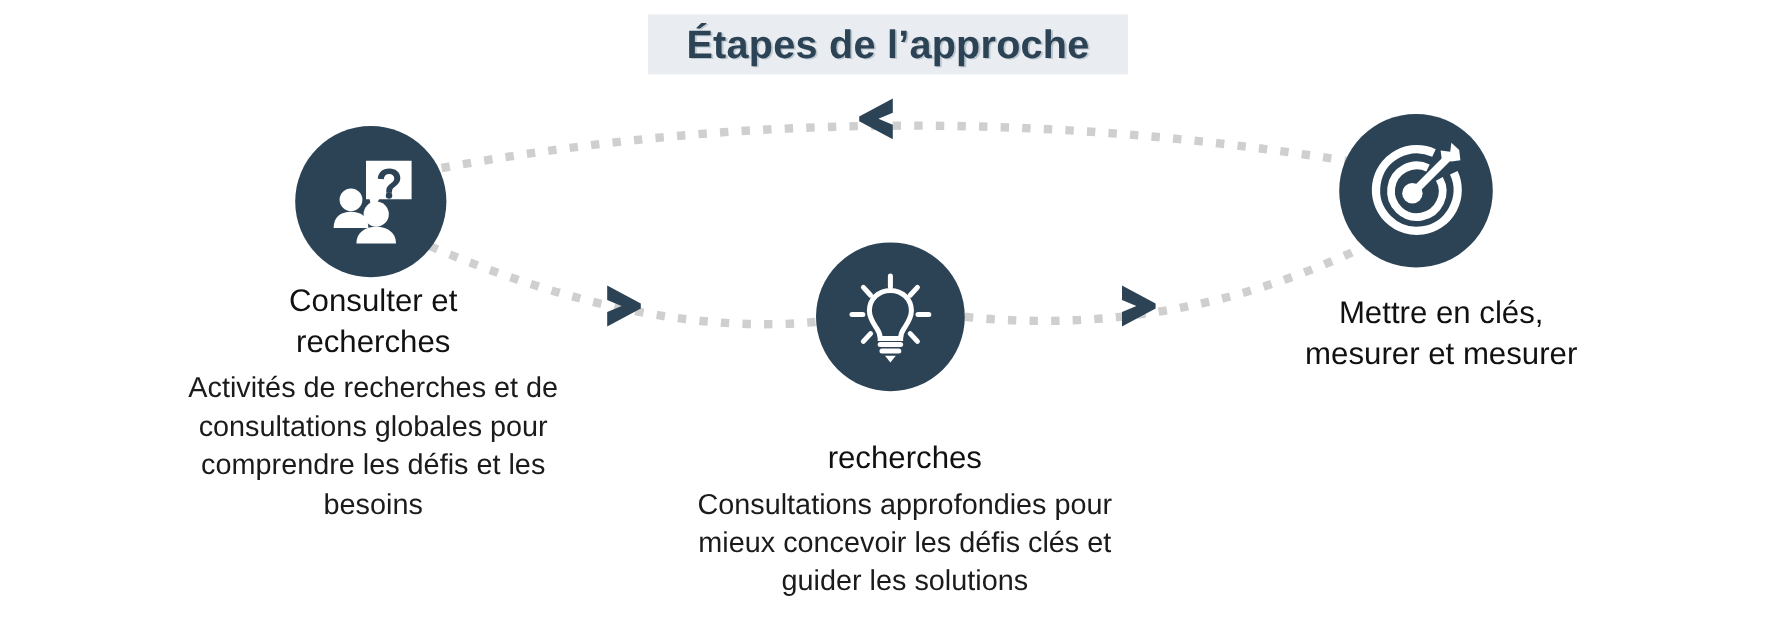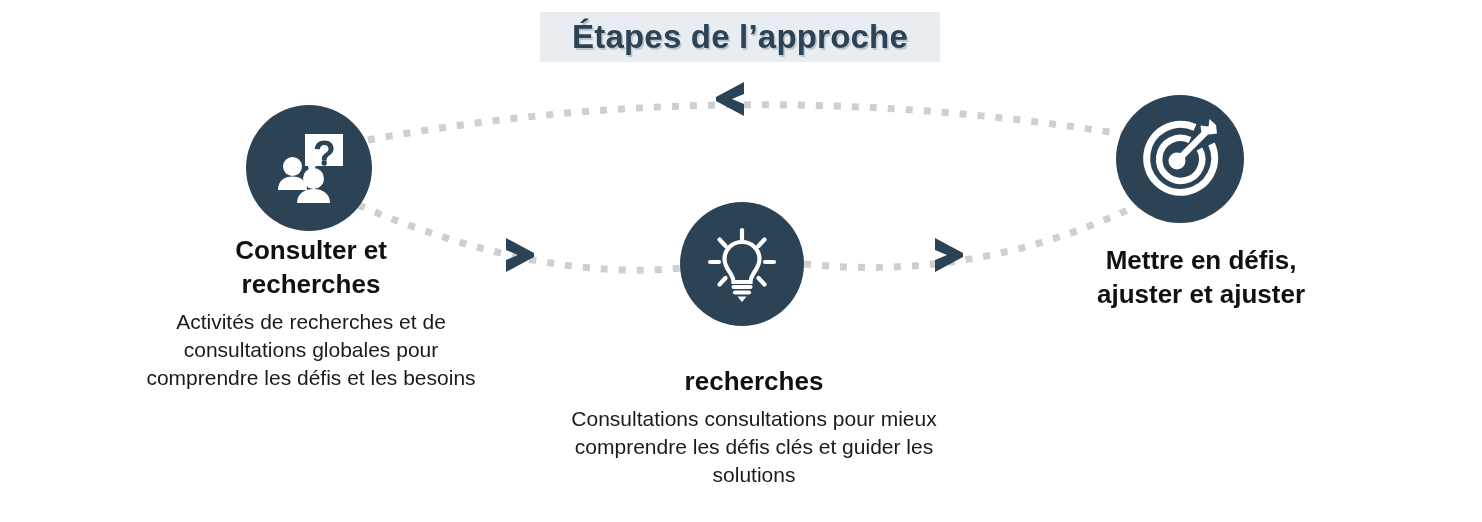--- a/index.html
+++ b/index.html
@@ -70,27 +70,27 @@
 
   .node-circle svg { display: block; }
 
   
   .step-text {
     position: absolute;
     text-align: center;
   }
   .step-heading {
     font-size: 26px;
-    font-weight: bold;
+    font-weight: normal;
     color: #111111;
     line-height: 1.32;
     margin: 0;
   }
   .step-body {
-    font-size: 21px;
+    font-size: 24px;
     font-weight: normal;
     color: #1b1b1b;
     line-height: 1.35;
     margin: 6px 0 0 0;
   }
 
   #text-consult { left: 108px; top: 233px; width: 350px; }
   #text-explore { left: 540px; top: 330px; width: 372px; }
   #text-measure { left: 982px; top: 243px; width: 382px; }
 </style>
@@ -181,23 +181,23 @@
       <span>recherches</span>
     </p>
     <p class="step-body">Activités de recherches et de consultations globales pour comprendre les défis et les besoins</p>
   </div>
 
   <div class="step-text" id="text-explore">
     <p class="step-heading">
       <br>
       <span>recherches</span>
     </p>
-    <p class="step-body">Consultations consultations pour mieux comprendre les défis clés et guider les solutions</p>
+    <p class="step-body">Consultations approfondies pour mieux concevoir les défis clés et guider les solutions</p>
   </div>
 
   <div class="step-text" id="text-measure">
     <p class="step-heading">
-      <span>Mettre en défis,</span><br>
-      <span>ajuster et ajuster</span>
+      <span>Mettre en clés,</span><br>
+      <span>mesurer et mesurer</span>
     </p>
   </div>
 
 </div>
 
 </body></html>

